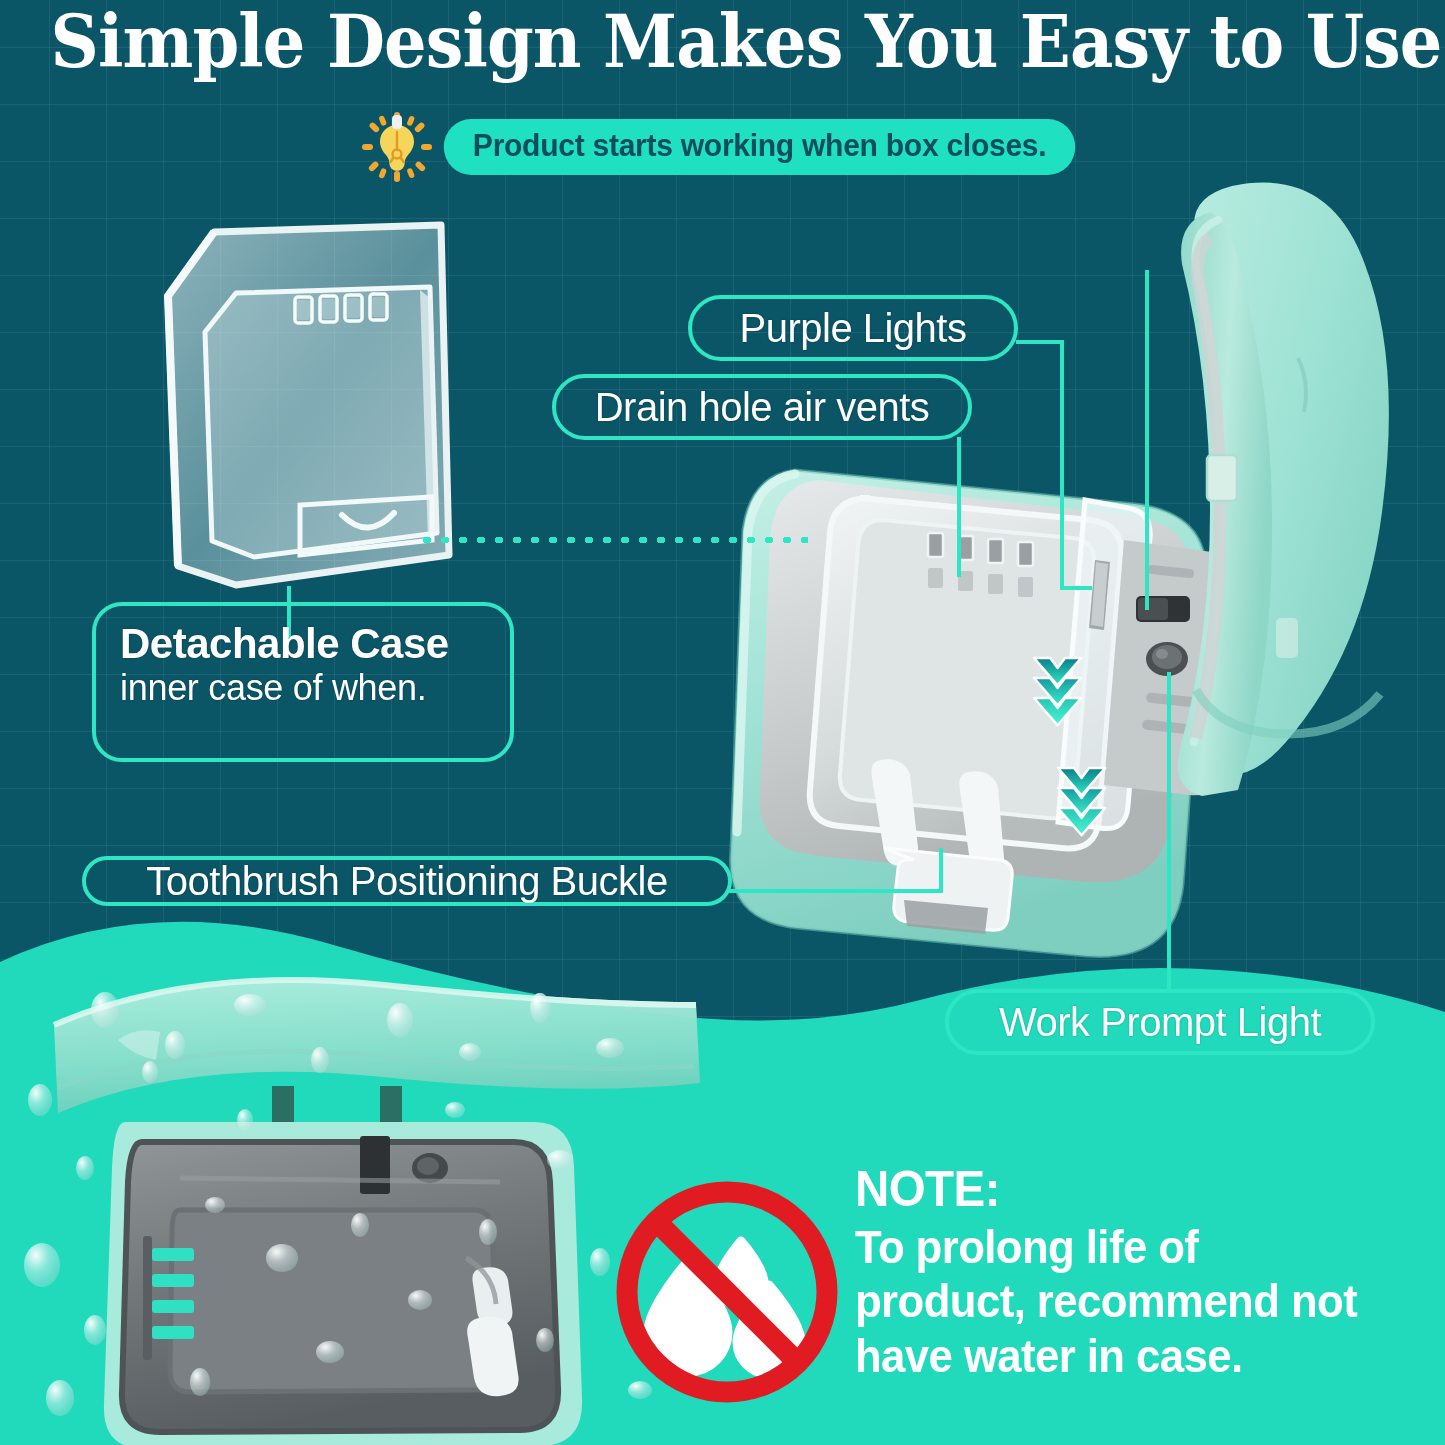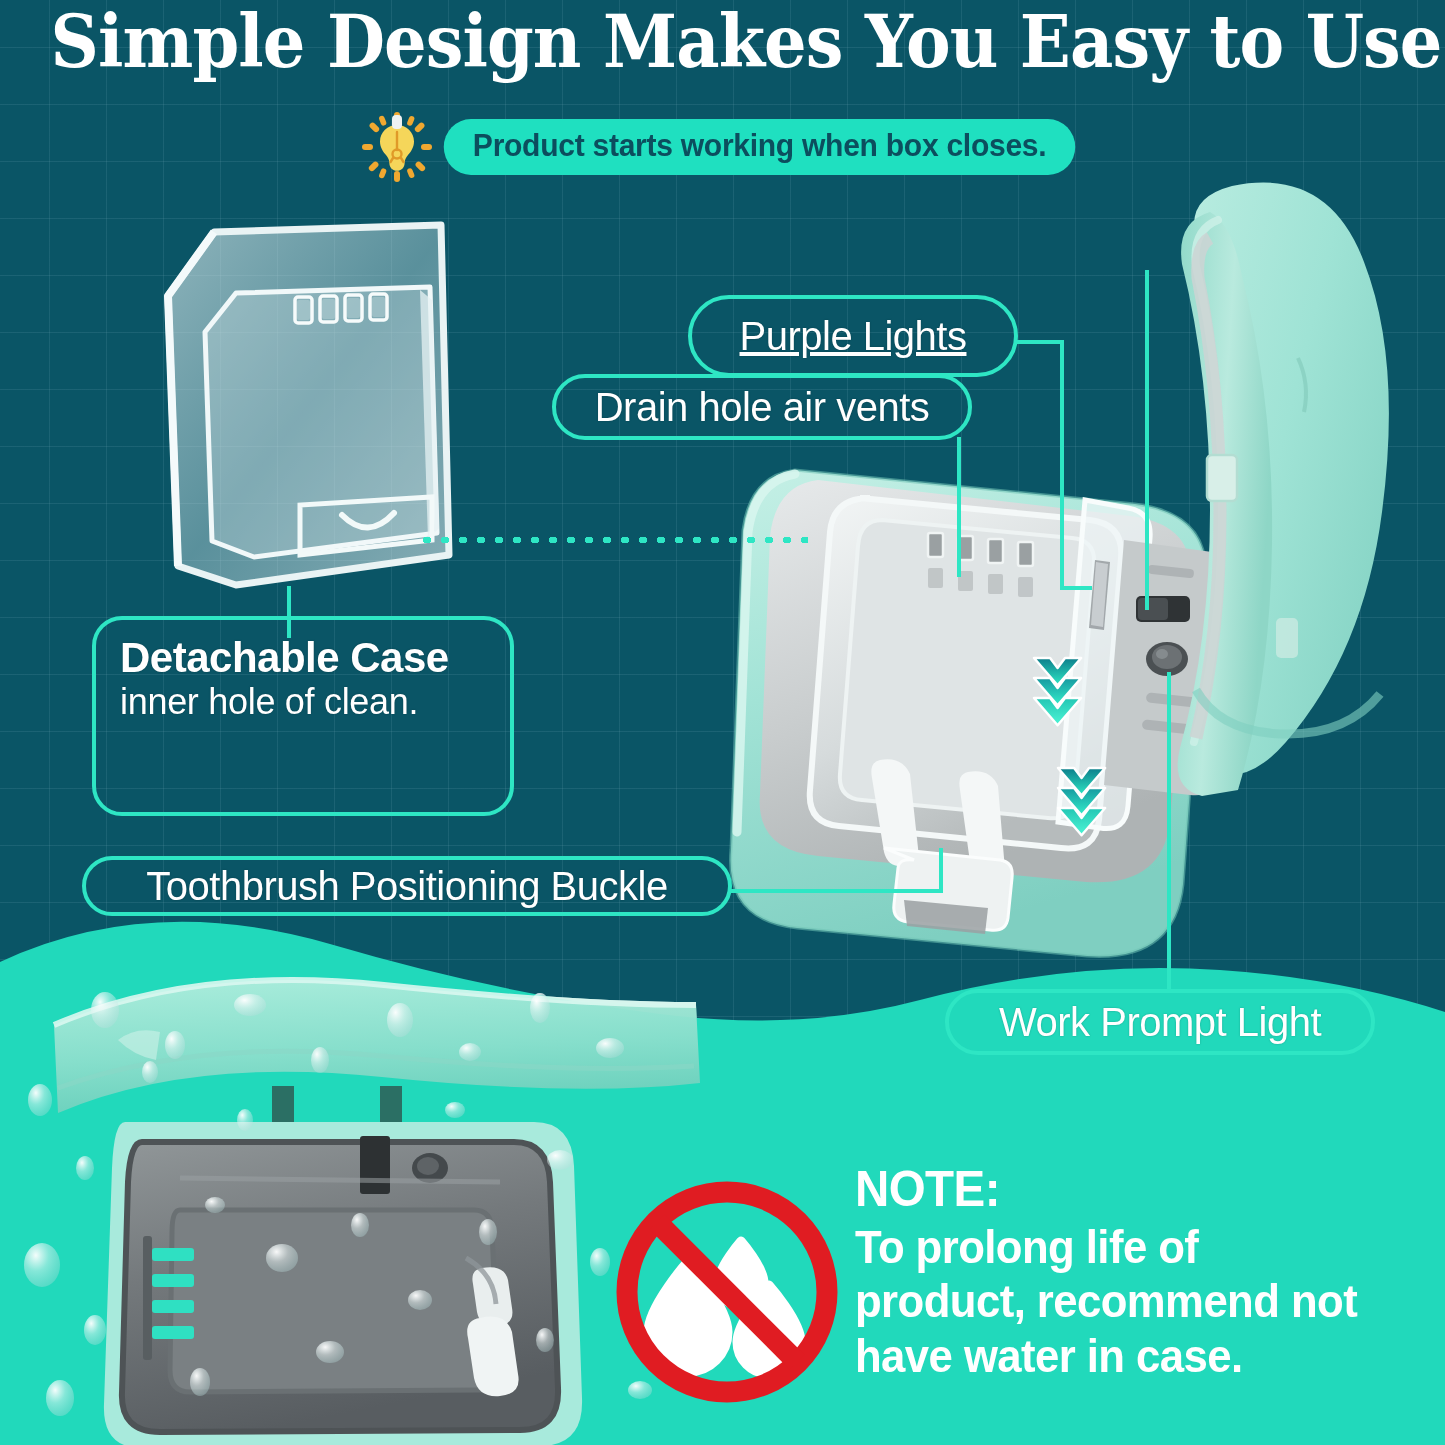--- a/index.html
+++ b/index.html
@@ -445,39 +445,39 @@
   <div class="ln lnv" style="left:957px;top:437px;height:140px;"></div>
 
   <div class="ln lnv" style="left:287px;top:586px;height:52px;"></div>
 
   <div class="ln lnh" style="left:728px;top:889px;width:215px;"></div>
   <div class="ln lnv" style="left:939px;top:848px;height:44px;"></div>
 
   <div class="ln lnv" style="left:1167px;top:672px;height:318px;"></div>
 
 
-  <div class="pill" style="left:688px;top:295px;width:330px;height:82px;text-decoration:underline;">
+  <div class="pill" style="left:688px;top:295px;width:330px;height:66px;">
     <span>Purple Lights</span>
   </div>
 
   <div class="pill" style="left:552px;top:374px;width:420px;height:66px;">
     <span>Drain hole air vents</span>
   </div>
 
-  <div class="pill" style="left:82px;top:856px;width:650px;height:60px;">
+  <div class="pill" style="left:82px;top:856px;width:650px;height:50px;">
     <span>Toothbrush Positioning Buckle</span>
   </div>
 
   <div class="pill" style="left:945px;top:989px;width:430px;height:66px;">
     <span>Work Prompt Light</span>
   </div>
 
-  <div class="pill box" style="left:92px;top:616px;width:422px;height:200px;">
+  <div class="pill box" style="left:92px;top:602px;width:422px;height:160px;">
     <div class="bt">Detachable Case</div>
-    <div class="bs">inner hole of clean.</div>
+    <div class="bs">inner case of when.</div>
   </div>
 
   <svg class="nosign" viewBox="0 0 235 235">
     <g fill="#ffffff" stroke="#ffffff" stroke-width="9" stroke-linejoin="round">
       <path d="M78 86 C78 86 38 131 38 157 a40 40 0 0 0 80 0 C118 131 78 86 78 86 Z"></path>
       <path d="M131 66 C131 66 108 92 108 108 a23 23 0 0 0 46 0 C154 92 131 66 131 66 Z"></path>
       <path d="M159 110 C159 110 127 146 127 167 a32 32 0 0 0 64 0 C191 146 159 110 159 110 Z"></path>
     </g>
     <circle cx="72" cy="148" r="6" fill="#ffffff"></circle>
     <path d="M64 168 q8 -2 14 6" stroke="#ffffff" stroke-width="7" fill="none" stroke-linecap="round"></path>

